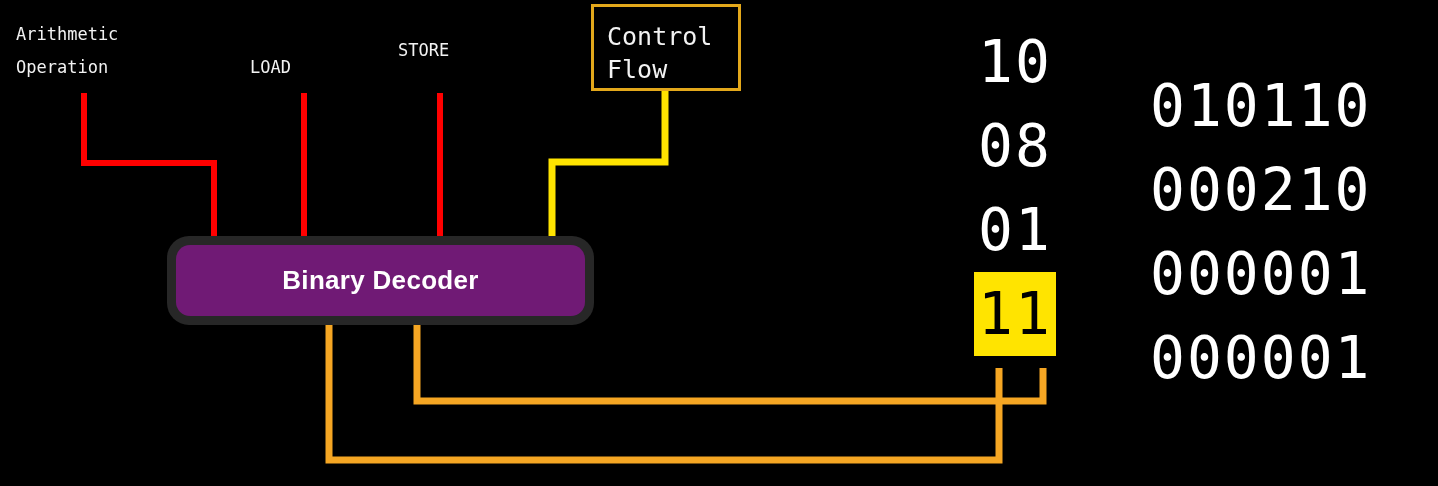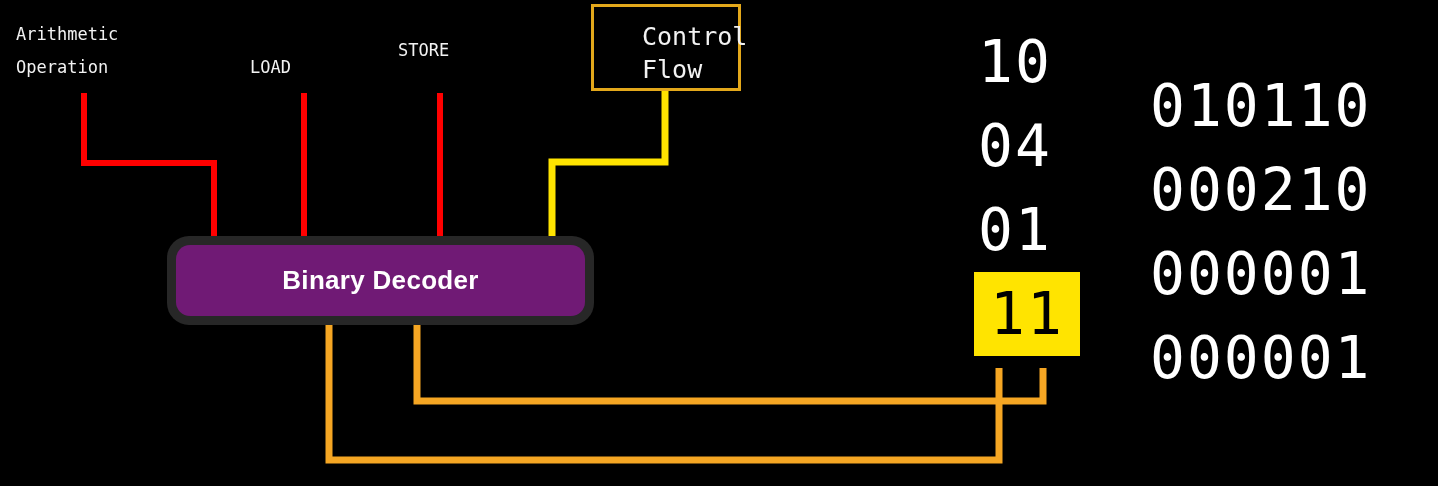--- a/index.html
+++ b/index.html
@@ -53,21 +53,20 @@
   }
   #control-flow-box .cf-text {
     position: absolute;
     left: 13px;
     top: 13px;
     color: #f2f2f2;
     font-family: "DejaVu Sans Mono", monospace;
     font-size: 25px;
     line-height: 33px;
     white-space: pre;
-    margin-left: 35px;
   }
 
   
   #binary-decoder {
     position: absolute;
     left: 167px;
     top: 236px;
     width: 427px;
     height: 89px;
     box-sizing: border-box;
@@ -110,21 +109,21 @@
     font-size: 58px;
     line-height: 84px;
     white-space: pre;
     letter-spacing: 2px;
   }
   .bin-sel { left: 18px; }
   .bin-val { left: 190px; margin-top: 44px; }
   .bin-row.highlight .bin-sel {
     background: #ffe400;
     color: #000000;
-    padding: 0 16px;
+    padding: 0 4px;
     left: 14px;
   }
 </style>
 </head>
 <body>
 
 <div id="canvas">
 
   <svg id="wires" viewBox="0 0 1438 486" width="1438" height="486">
 
@@ -158,21 +157,21 @@
       <span id="decoder-title">Binary Decoder</span>
     </div>
   </div>
 
   <div id="binary-table">
       <div class="bin-row">
         <span class="bin-cell bin-sel">10</span>
         <span class="bin-cell bin-val">010110</span>
       </div>
       <div class="bin-row">
-        <span class="bin-cell bin-sel">04</span>
+        <span class="bin-cell bin-sel">08</span>
         <span class="bin-cell bin-val">000210</span>
       </div>
       <div class="bin-row">
         <span class="bin-cell bin-sel">01</span>
         <span class="bin-cell bin-val">000001</span>
       </div>
       <div class="bin-row highlight">
         <span class="bin-cell bin-sel">11</span>
         <span class="bin-cell bin-val">000001</span>
       </div>

